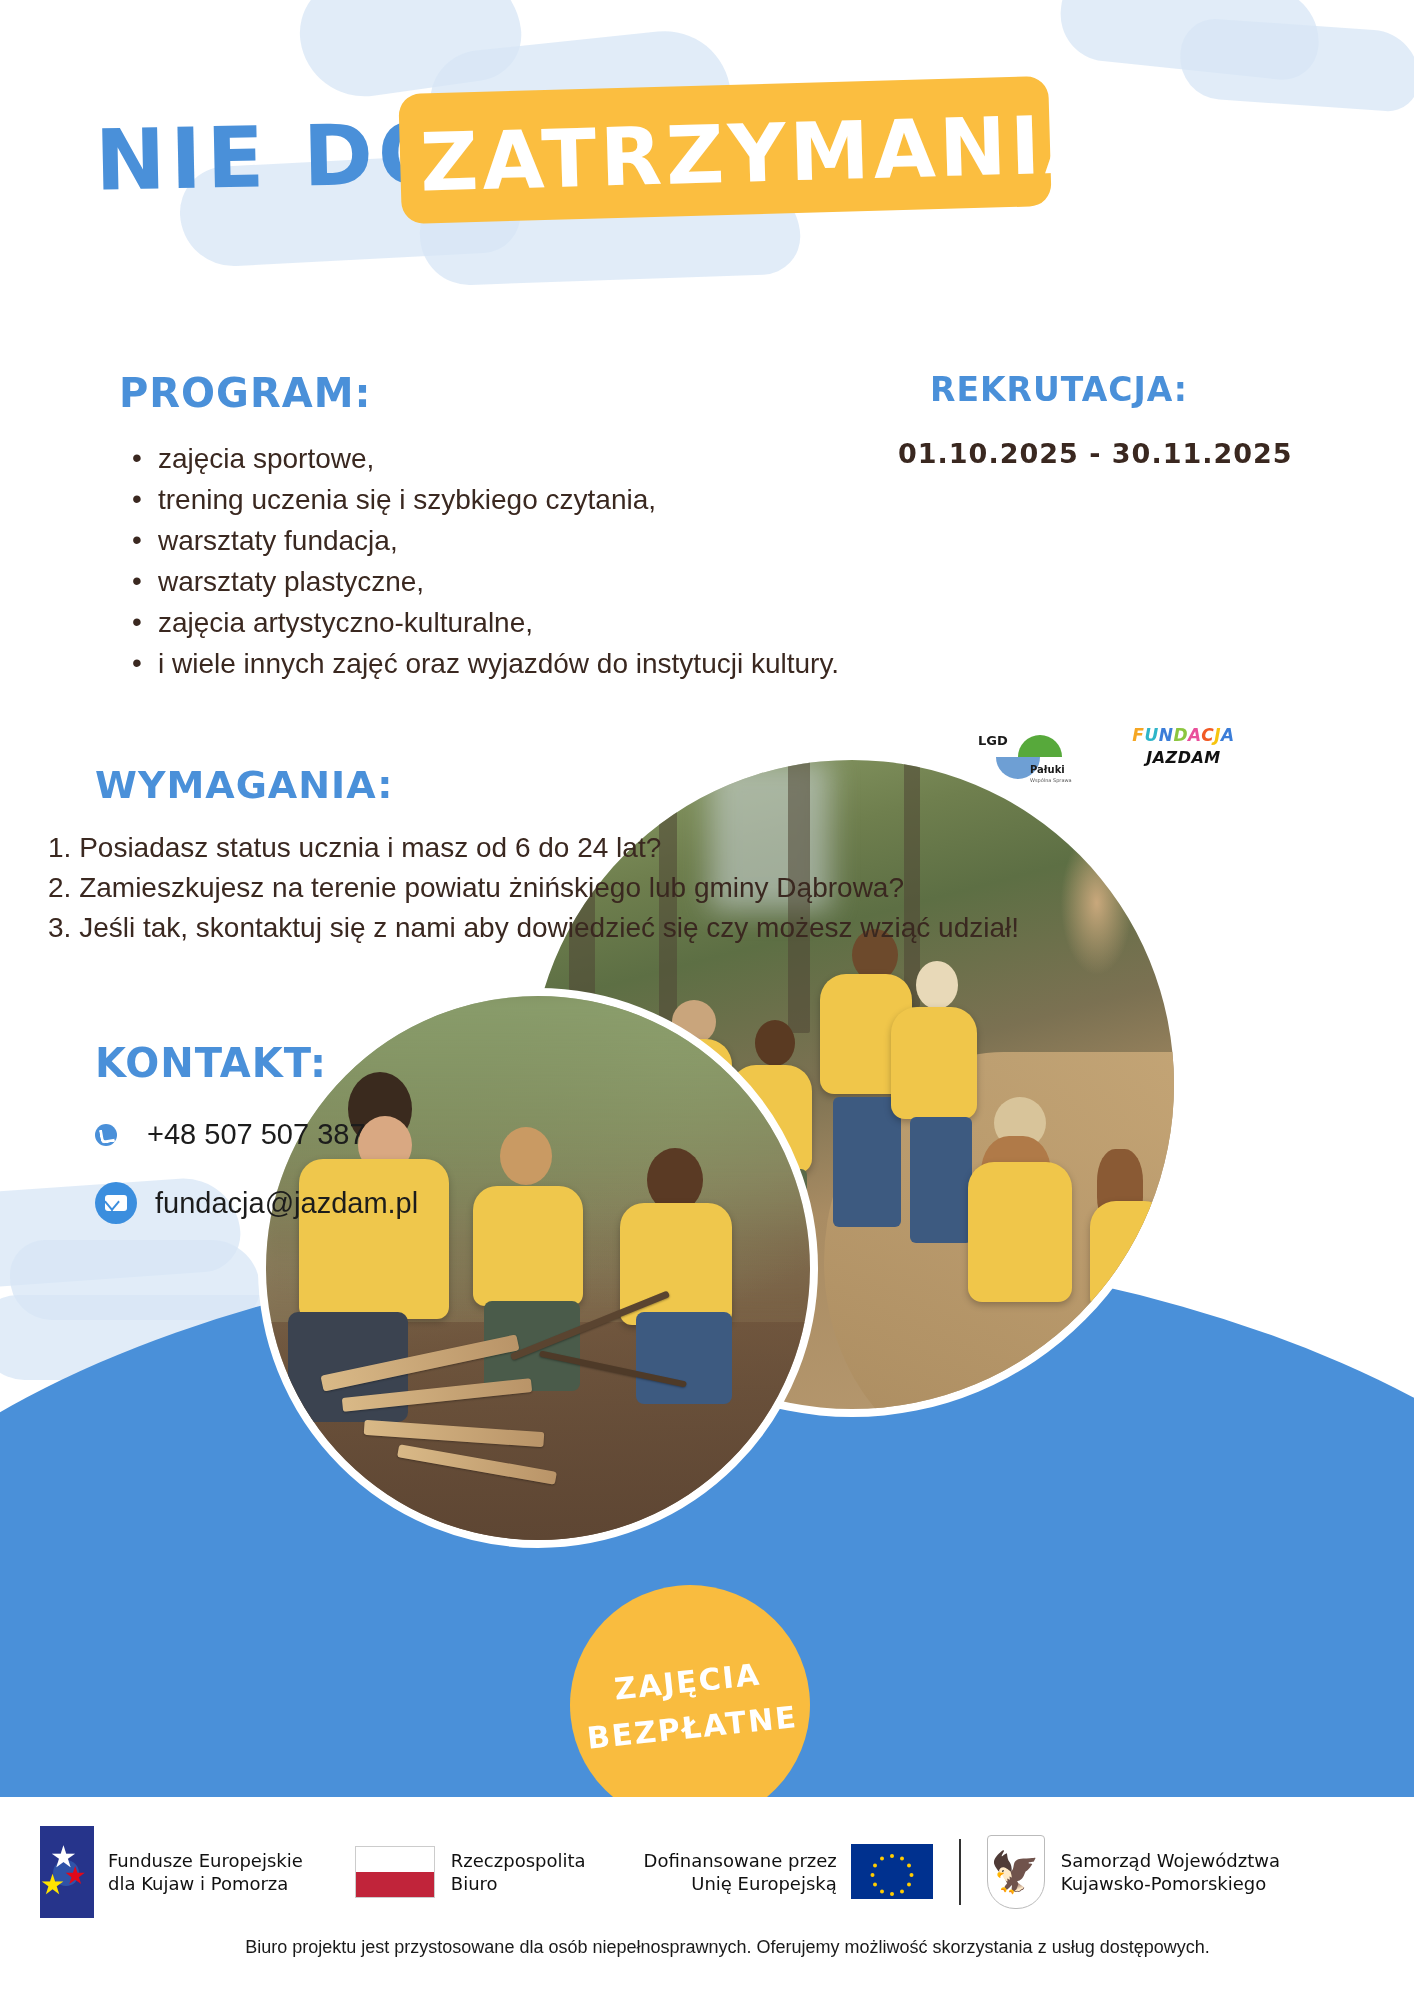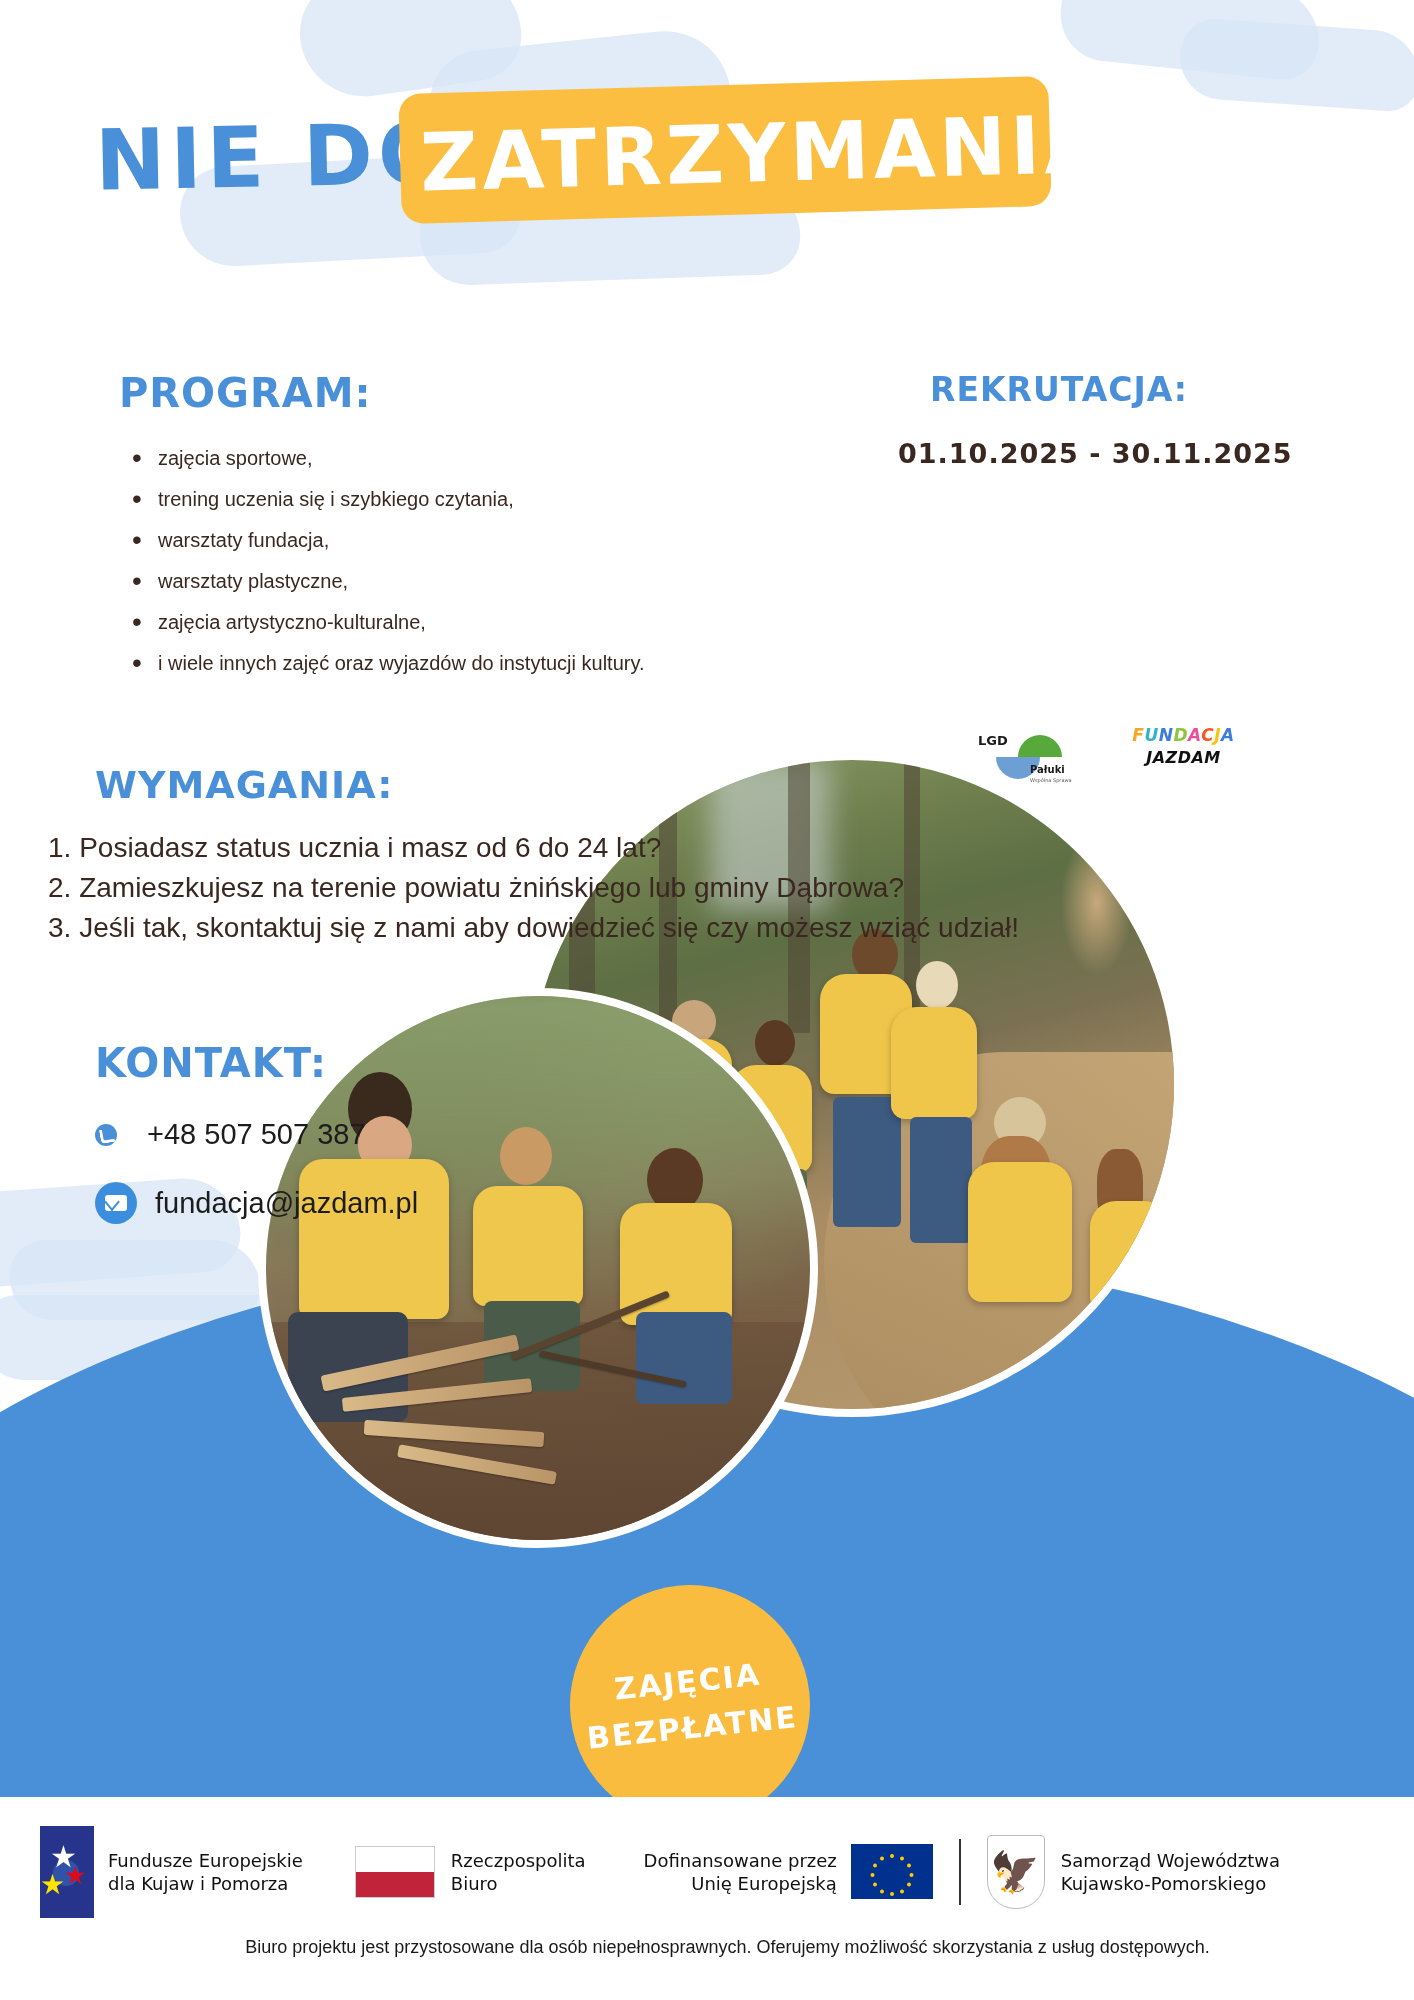--- a/index.html
+++ b/index.html
@@ -92,21 +92,21 @@
   }
 
   #program-heading { position:absolute; left:95px; top:370px; font-size:40px;margin-left:24px; }
 
   .program-list {
     position:absolute;
     left:120px; top:438px;
     width:880px;
     list-style:none;
     color:#3a2820;
-    font-size:20px;
+    font-size:28px;
     line-height:41px;
   }
   .program-list li { position:relative; padding-left:38px; white-space:nowrap; }
   .program-list li::before {
     content:"•";
     position:absolute;
     left:12px; top:-1px;
     font-size:28px;
     color:#3a2820;
   }

